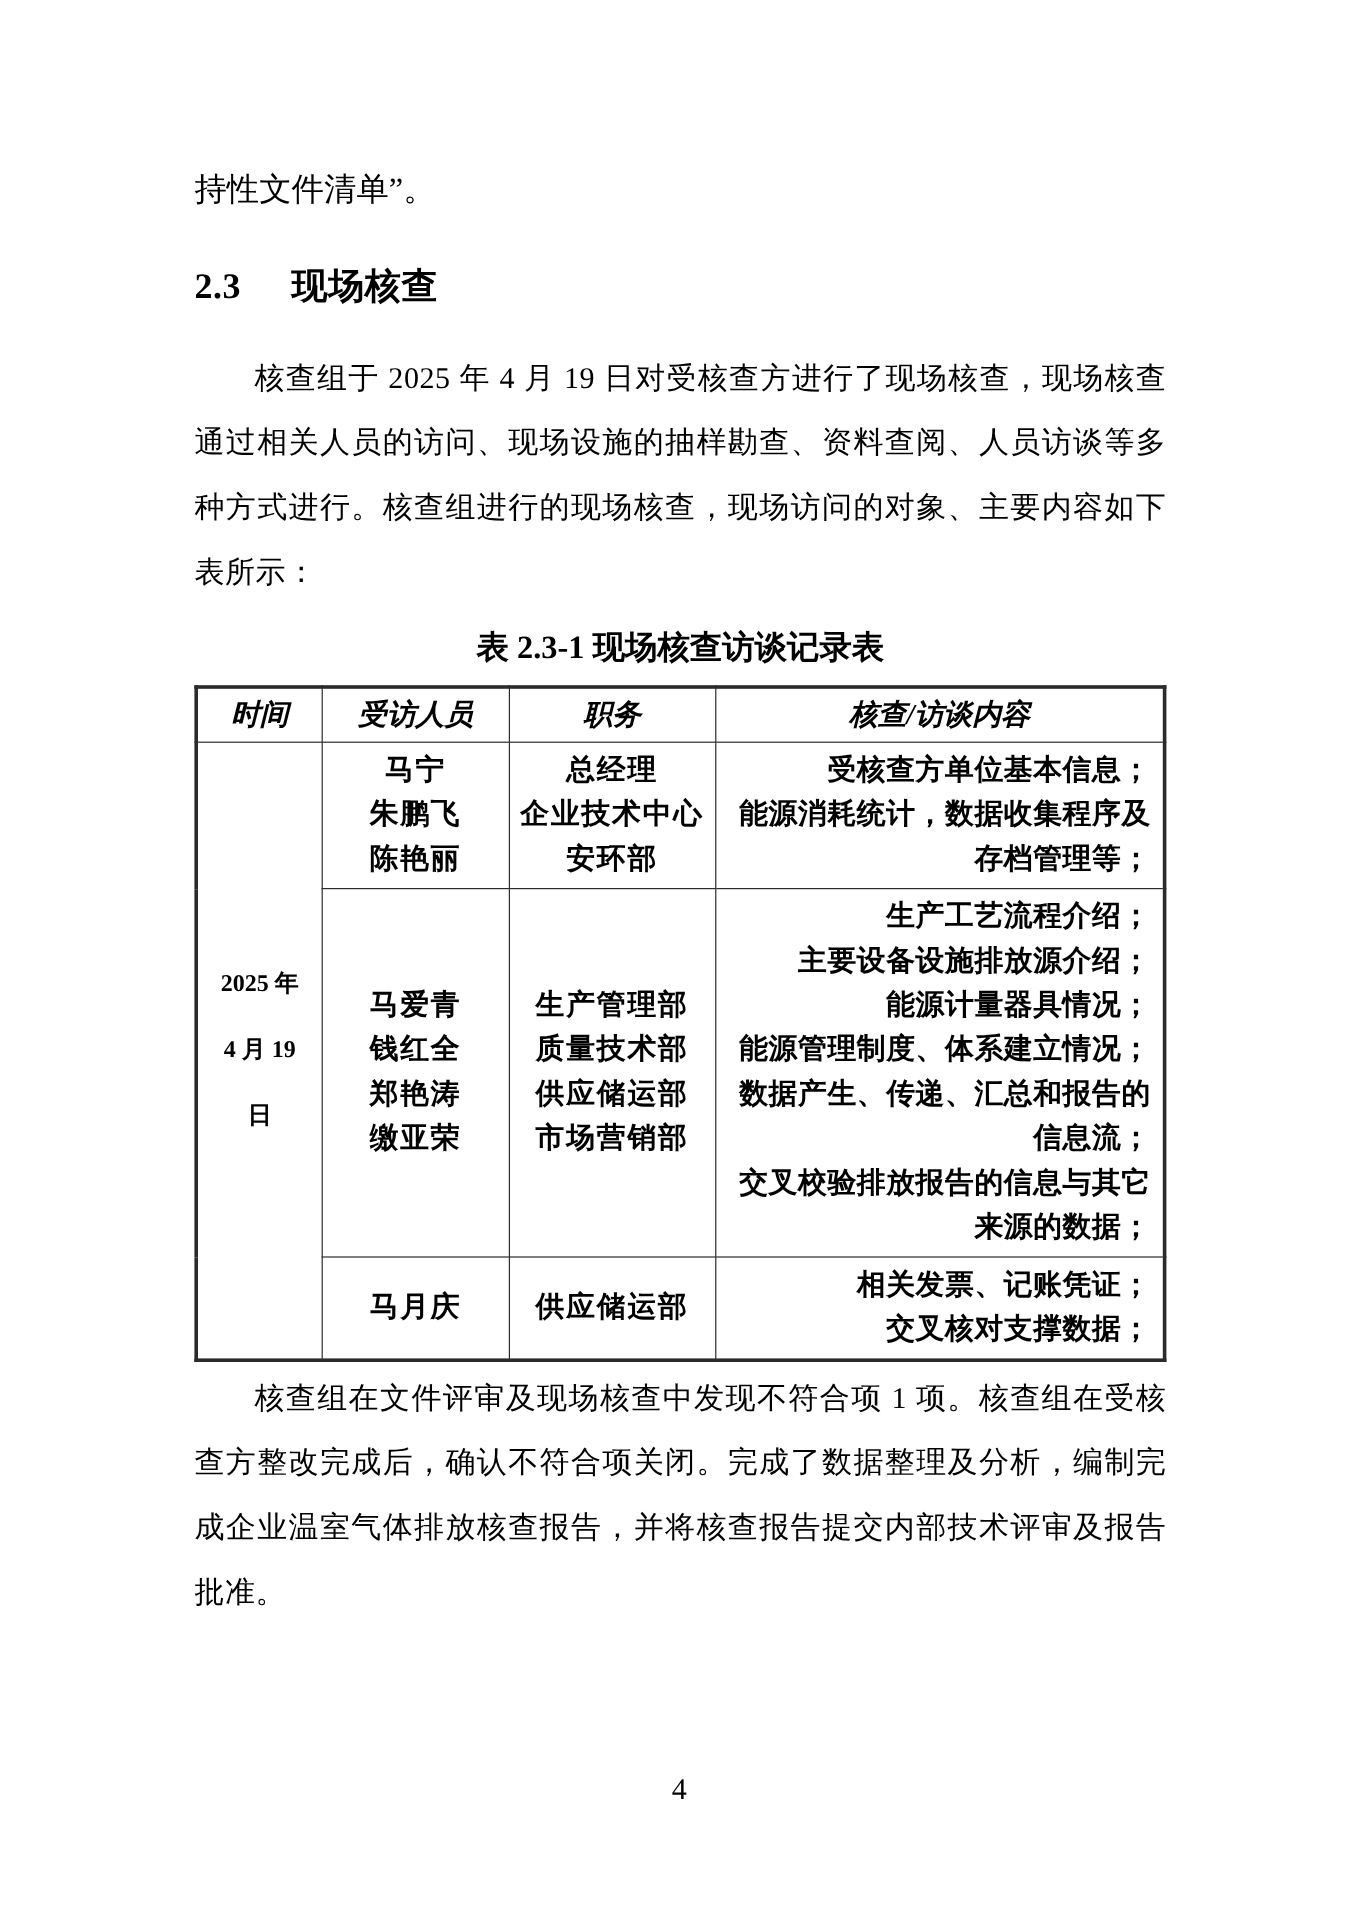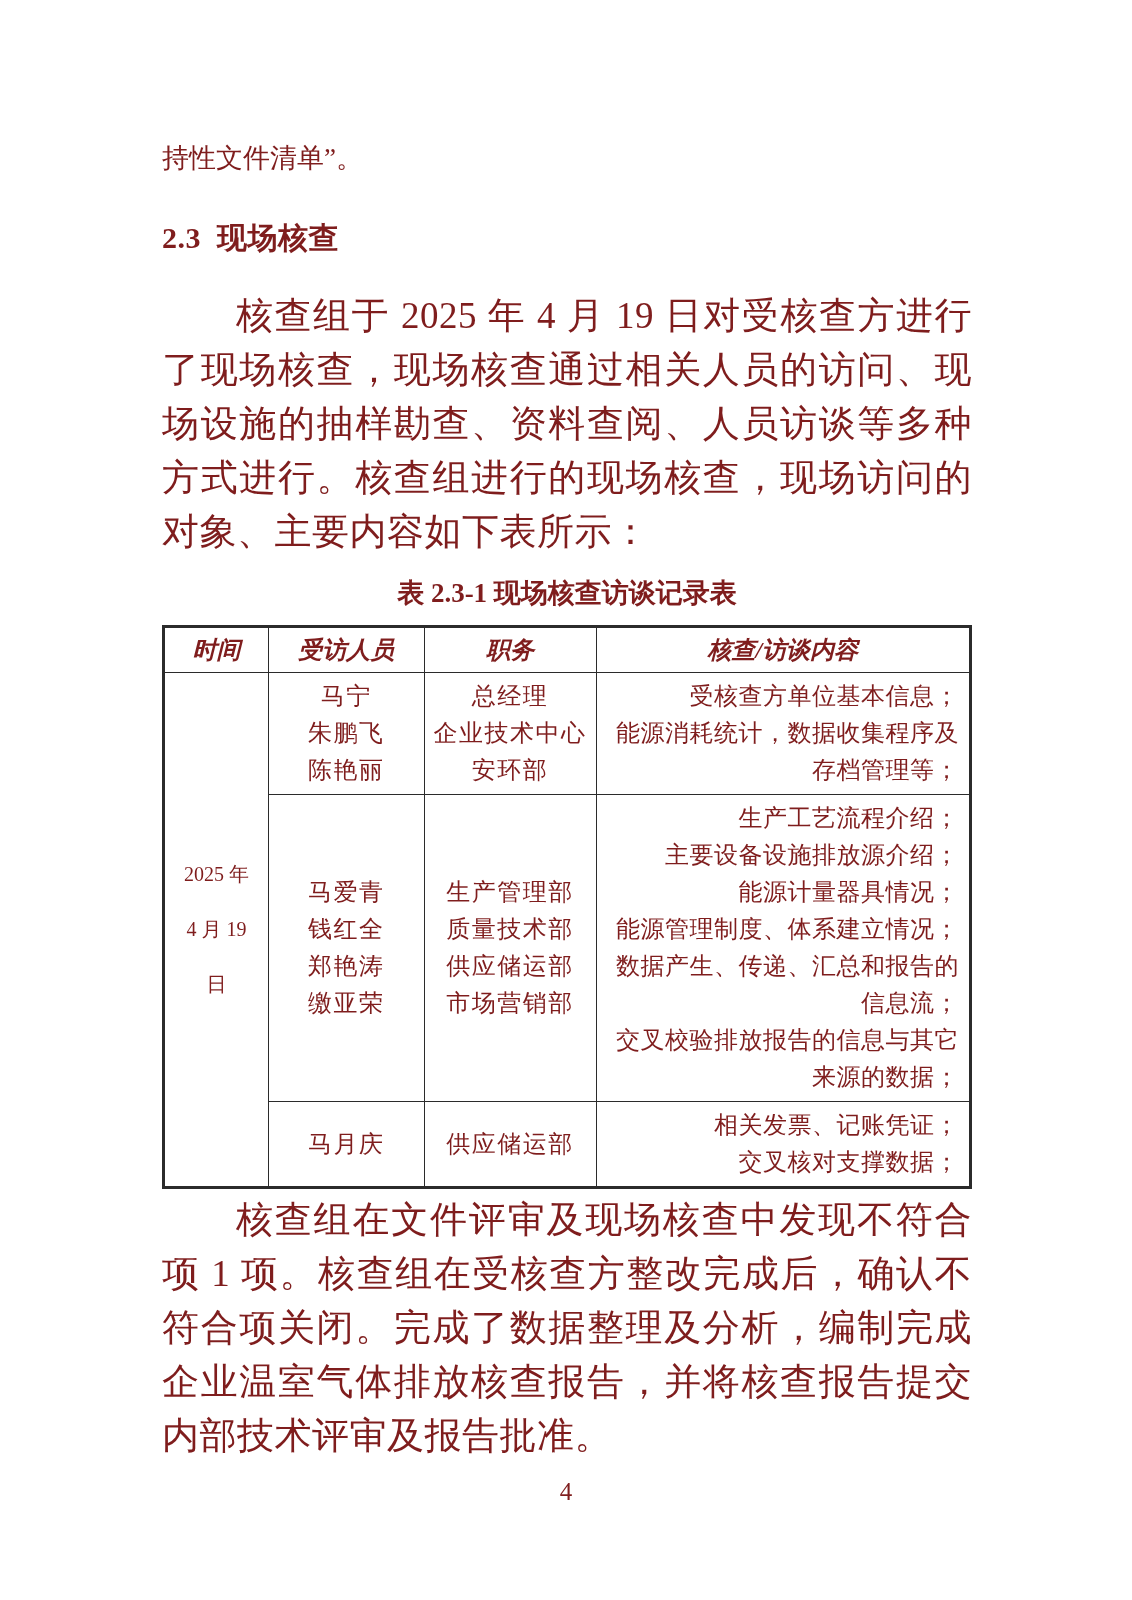--- a/index.html
+++ b/index.html
@@ -1,40 +1,40 @@
 <!DOCTYPE html>
 <html><head>
 <meta charset="utf-8">
 <style>
   html,body { margin:0; padding:0; background:#e8e8e8; }
   .page {
     position:relative;
     width:1132px; height:1600px;
     margin:0 auto;
     background:#ffffff;
-    color:#7f1d1d;
+    color:#000000;
     font-family:"Liberation Serif","DejaVu Serif",serif;
     box-sizing:border-box;
     padding:140px 160px 0 162px;
     overflow:hidden;
   }
   .cont-text {
     font-size:27px;
     line-height:36px;
     margin:0;
   }
   h2.sec-heading {
     font-size:30px;
     font-weight:bold;
     margin:42px 0 30px 0;
     letter-spacing:0.5px;
   }
-  h2 .h-num { display:inline-block; margin-right:16px; }
+  h2 .h-num { display:inline-block; margin-right:42px; }
   .para {
-    font-size:37px;
+    font-size:25px;
     line-height:54px;
     text-align:justify;
     text-indent:2em;
     margin:0 0 16px 0;
     letter-spacing:0.5px;
   }
   .table-caption {
     font-size:27px;
     font-weight:bold;
     text-align:center;
@@ -45,20 +45,21 @@
     border-collapse:collapse;
     border:3px solid #2b2b2b;
     table-layout:fixed;
     margin:0 0 4px 0;
   }
   .record-table th, .record-table td {
     border:1.6px solid #2b2b2b;
     font-size:24px;
     vertical-align:middle;
     box-sizing:border-box;
+    font-weight:bold;
   }
   .record-table th {
     font-weight:bold;
     text-align:center;
     height:46px;
     line-height:1.25;
     padding:2px 4px;
     font-style:italic;
   }
   .record-table td {

